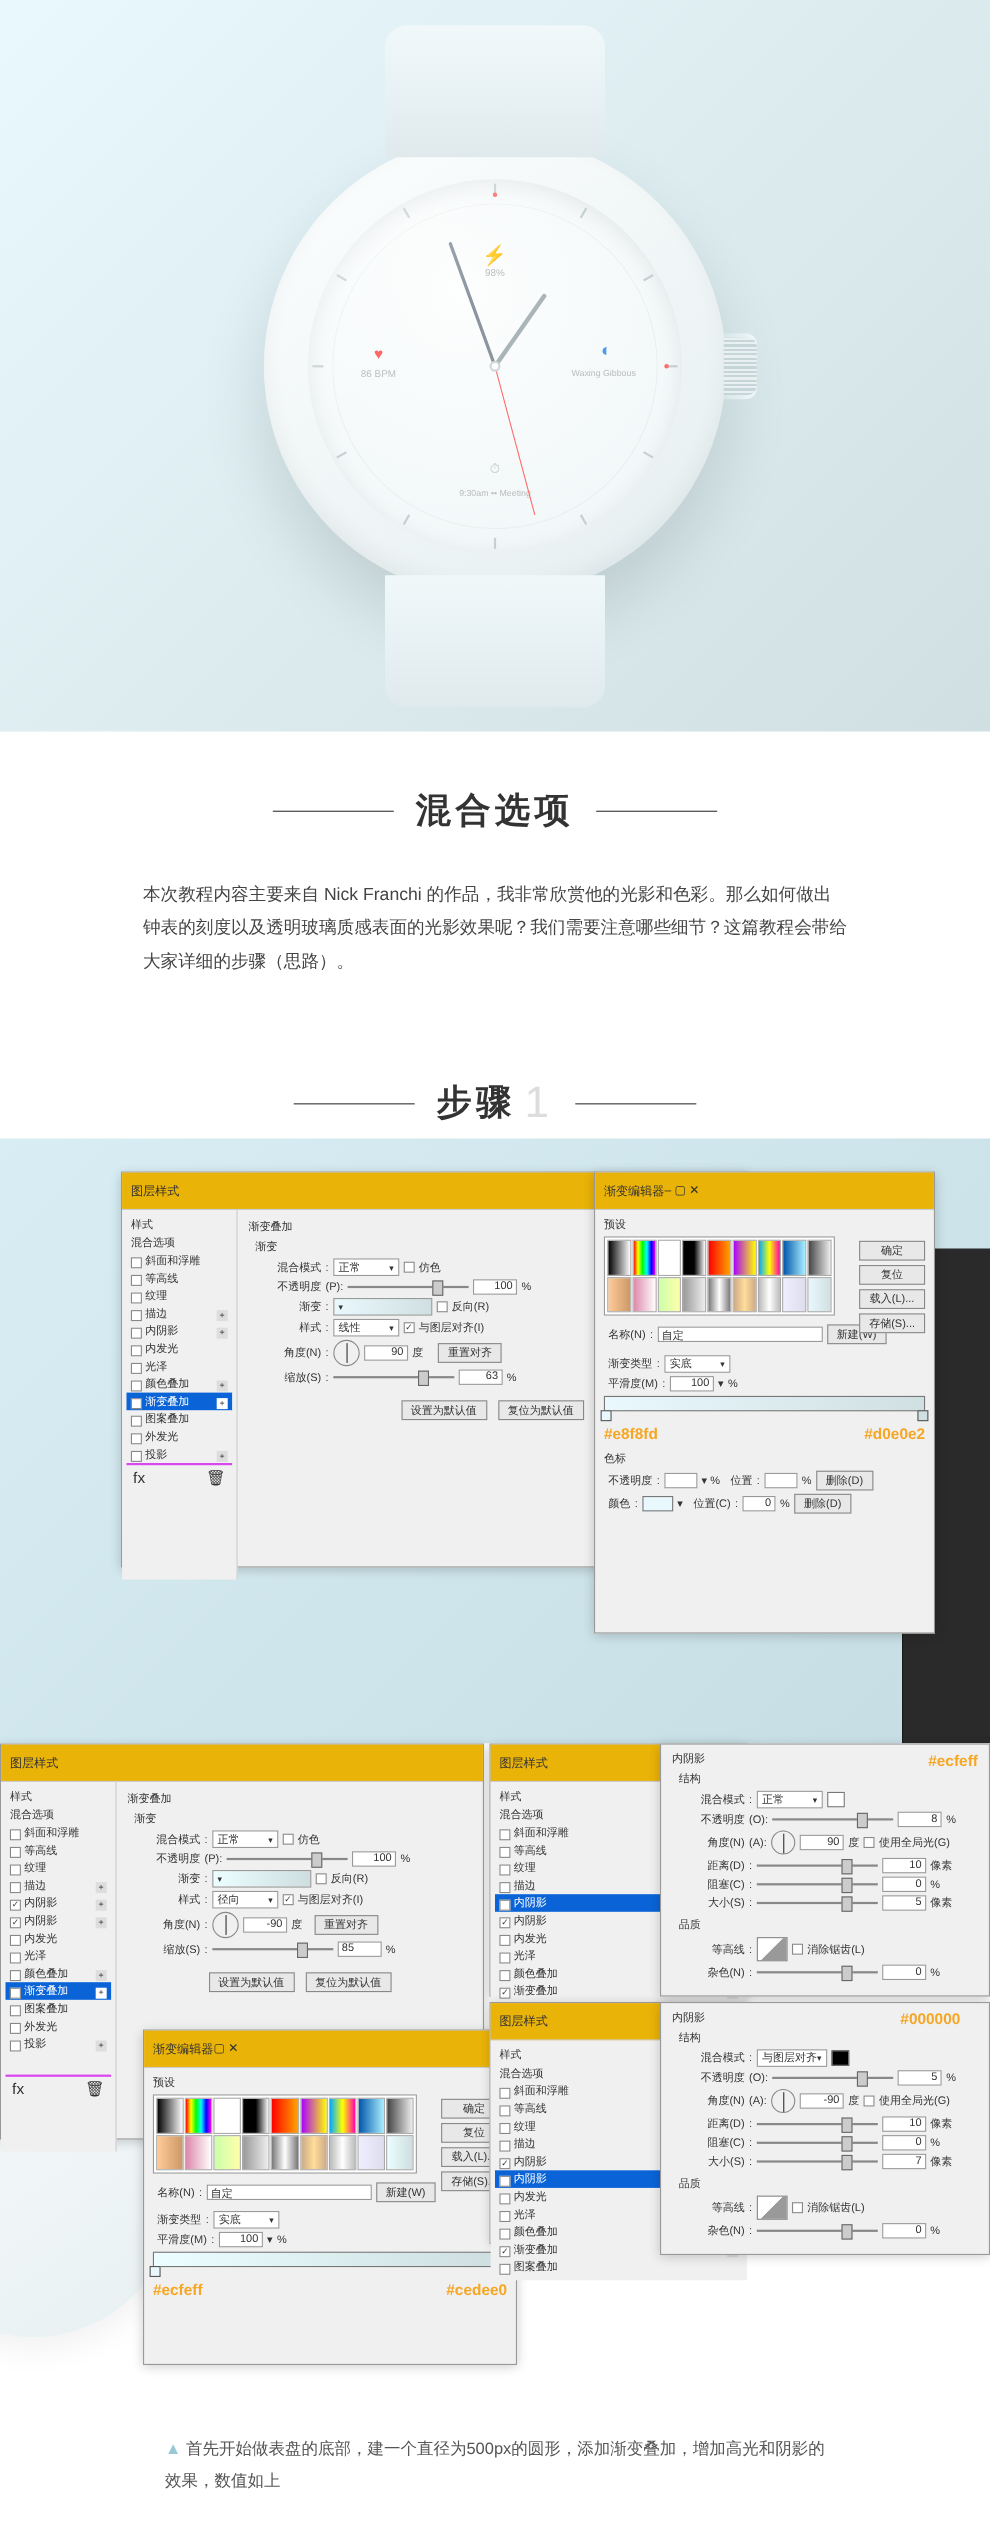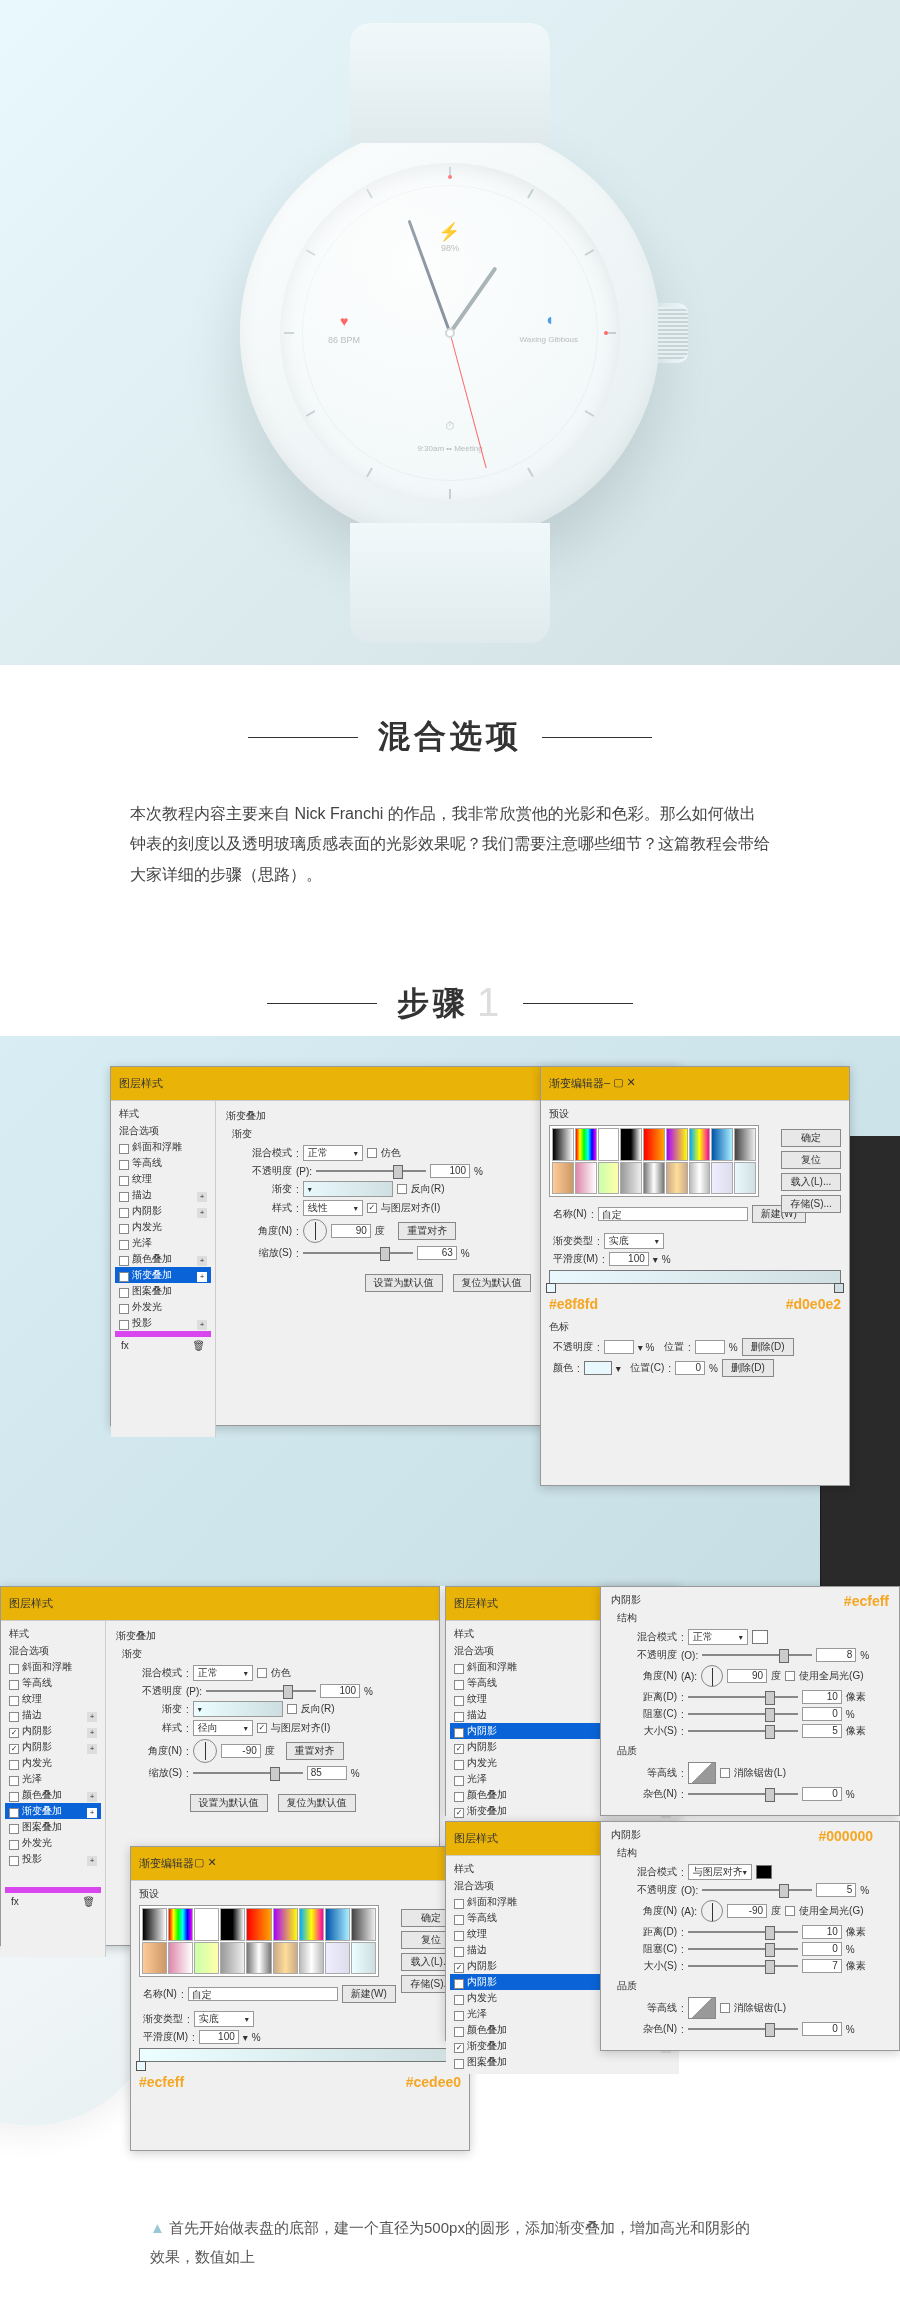--- a/index.html
+++ b/index.html
@@ -66,21 +66,21 @@
 .pm-btn { border: 1px solid #888; background: #e8e8e8; padding: 1px 8px; font-size: 10px; display: inline-block; }
 .grad-bar { height: 14px; border: 1px solid #777; background: linear-gradient(90deg, #e8f8fd, #d0e0e2); position: relative; margin: 4px 0; }
 .grad-bar::before, .grad-bar::after { content: ''; position: absolute; width: 8px; height: 8px; border: 1px solid #555; bottom: -10px; }
 .grad-bar::before { left: -4px; background: #e8f8fd; }
 .grad-bar::after { right: -4px; background: #d0e0e2; }
 .grad-ann { display: flex; justify-content: space-between; color: #f5a623; font-size: 14px; font-weight: bold; margin-top: 12px; }
 .presets { display: grid; grid-template-columns: repeat(9, 1fr); gap: 1px; height: 72px; border: 1px solid #999; background: #fff; padding: 2px; margin: 4px 0 8px; }
 .preset-sw { border: 1px solid #aaa; }
 .right-btns { display: flex; flex-direction: column; gap: 4px; position: absolute; right: 8px; top: 28px; }
 .right-btns .pm-btn { width: 60px; text-align: center; }
-.footer-row { border-top: 6px solid #d946ef; padding: 3px 6px; font-size: 10px; }
+.footer-row { border-top: 2px solid #d946ef; padding: 3px 6px; font-size: 14px; }
 
 .caption { max-width: 680px; margin: 28px auto; font-size: 15px; line-height: 1.9; color: #555; padding: 0 40px; }
 .caption::before { content: '▲ '; color: #98c8d5; }
 .watermark { position: absolute; left: 50%; transform: translateX(-50%); font-size: 24px; color: rgba(160,200,210,.28); font-weight: bold; letter-spacing: 2px; pointer-events: none; }
 .wm2 { top: 18px; }
 
 .ps-area2 { background: #fff; position: relative; min-height: 600px; }
 .circle-hint { position: absolute; left: -100px; bottom: 60px; width: 260px; height: 260px; border-radius: 50%; background: linear-gradient(145deg, #f5fafb, #e8f0f2); box-shadow: 0 10px 30px rgba(0,0,0,.06); }
 .p3 { position: absolute; left: 0; top: 0; width: 440px; height: 360px; }
 .p4 { position: absolute; left: 130px; top: 260px; width: 340px; height: 305px; }

